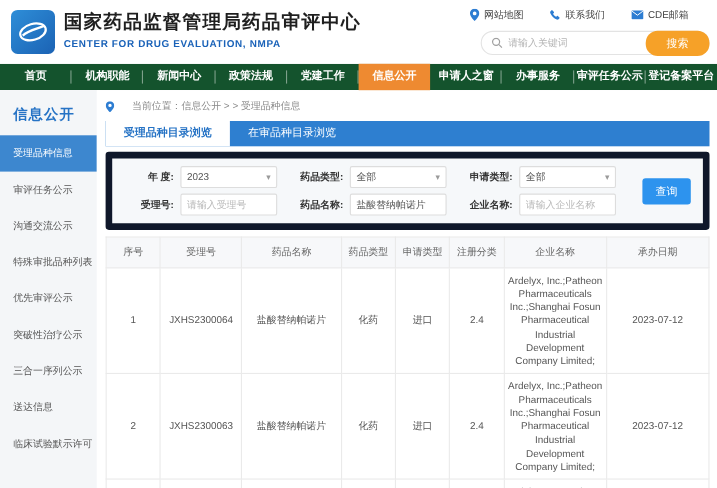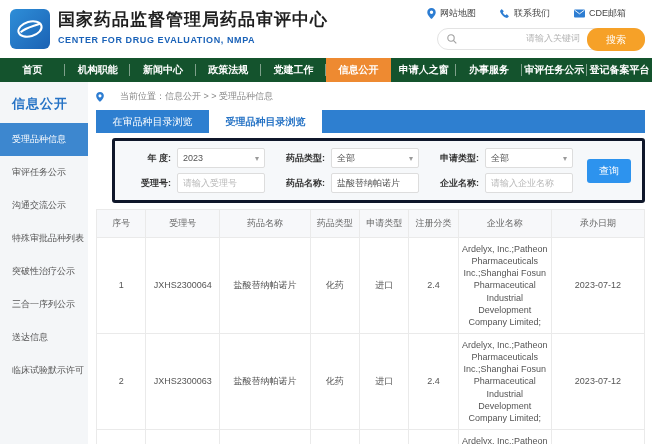--- a/index.html
+++ b/index.html
@@ -13,21 +13,21 @@
           display:flex; align-items:center; justify-content:center; }
   .title-block { position:absolute; left:58px; top:8px; }
   .site-title { font-size:17px; font-weight:bold; color:#1f1f1f; letter-spacing:1px; white-space:nowrap; }
   .site-subtitle { margin-top:4px; font-size:9px; font-weight:bold; color:#1a62b8; letter-spacing:0.6px; }
   .top-links { position:absolute; right:26px; top:7px; display:flex; gap:24px; }
   .top-link { display:flex; align-items:center; gap:4px; font-size:9px; color:#444; cursor:pointer; }
   .search-bar { position:absolute; right:7px; top:28px; width:208px; height:22px;
                 border:1px solid #e3e3e3; border-radius:11px; background:#fff;
                 display:flex; align-items:center; padding-left:9px; }
   .search-input { border:none; outline:none; flex:1; font-size:9px; color:#333; margin-left:5px;
-                  background:transparent; font-family:Liberation Mono, monospace; min-width:0;text-align:center; }
+                  background:transparent; font-family:Liberation Sans, sans-serif; min-width:0; }
   .search-input::placeholder { color:#b5b5b5; }
   .search-btn { position:absolute; right:-1px; top:-1px; height:23px; width:58px; border:none;
                 border-radius:11px; background:#f6a128; color:#fff; font-size:10px; cursor:pointer;
                 font-family:inherit; }
 
   
   .nav { display:flex; height:24px; background:#14532d; }
   .nav-item { flex:1; text-align:center; line-height:24px; color:#fff; font-size:10px; font-weight:bold;
               cursor:pointer; position:relative; white-space:nowrap; }
   .nav-item:not(:last-child)::after { content:""; position:absolute; right:0; top:6px; width:1px;
@@ -43,22 +43,22 @@
   .side-item.active { background:#3d87cf; color:#fff; }
 
   .main { flex:1; padding:8px 7px 0 8px; background:#fff; min-width:0; }
   .breadcrumb { display:flex; align-items:center; gap:16px; font-size:9px; color:#888; }
 
   .tabbar { margin-top:7px; display:flex; background:#2e7fd0; height:23px; }
   .tab { width:113px; text-align:center; line-height:23px; font-size:10px; color:#fff; cursor:pointer; white-space:nowrap; }
   .tab.active { background:#fff; color:#2673c5; font-weight:bold; }
 
   
-  .filter-panel { position:relative; margin-top:5px; background:#f6f8fa; border:3px solid #0f172a;
-                  border-radius:3px; padding:7px 64px 7px 6px;margin-left:16px; }
+  .filter-panel { position:relative; margin-top:5px; background:#f6f8fa; border:6px solid #0f172a;
+                  border-radius:3px; padding:7px 64px 7px 6px; }
   .filter-row { display:flex; align-items:center; }
   .filter-row + .filter-row { margin-top:5px; }
   .f-group { display:flex; align-items:center; margin-right:10px; }
   .f-label { width:50px; text-align:right; font-size:9px; color:#333; font-weight:bold;
              margin-right:6px; white-space:nowrap; }
   .f-select, .f-input { width:88px; height:20px; background:#fff; border:1px solid #ddd;
                         border-radius:2px; font-size:9px; color:#555; }
   .f-select { display:flex; align-items:center; justify-content:space-between; padding:0 5px; cursor:pointer; }
   .caret { color:#9a9a9a; font-size:8px; }
   .f-input { padding:0 5px; outline:none; font-family:inherit; }
@@ -138,39 +138,40 @@
 
 <div class="content">
 
   <div class="sidebar">
     <div class="sidebar-title">信息公开</div>
     <div id="sidebar-menu">
         <div class="side-item active">受理品种信息</div>
         <div class="side-item">审评任务公示</div>
         <div class="side-item">沟通交流公示</div>
         <div class="side-item">特殊审批品种列表</div>
+        <div class="side-item">优先审评公示</div>
         <div class="side-item">突破性治疗公示</div>
         <div class="side-item">三合一序列公示</div>
         <div class="side-item">送达信息</div>
         <div class="side-item">临床试验默示许可</div>
       </div>
   </div>
 
   <div class="main">
 
     <div class="breadcrumb">
       <svg width="8" height="10" viewBox="0 0 10 13">
         <path d="M5 0C2.2 0 0 2.2 0 5c0 3.7 5 8 5 8s5-4.3 5-8C10 2.2 7.8 0 5 0zm0 7a2 2 0 110-4 2 2 0 010 4z" fill="#2d7dd2"></path>
       </svg>
       <span>当前位置：信息公开 &gt; &gt; 受理品种信息</span>
     </div>
 
     <div class="tabbar">
+      <div class="tab active">受理品种目录浏览</div>
       <div class="tab">在审品种目录浏览</div>
-      <div class="tab active">受理品种目录浏览</div>
     </div>
 
     <div class="filter-panel">
       <div class="filter-row">
         <span class="f-group">
           <span class="f-label">年 度:</span>
           <span class="f-select">
             <span>2023</span>
             <span class="caret">▾</span>
           </span>

